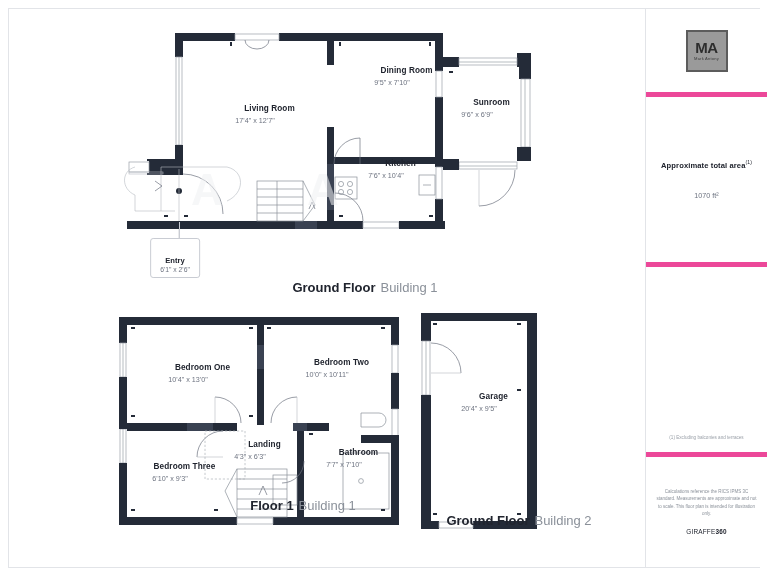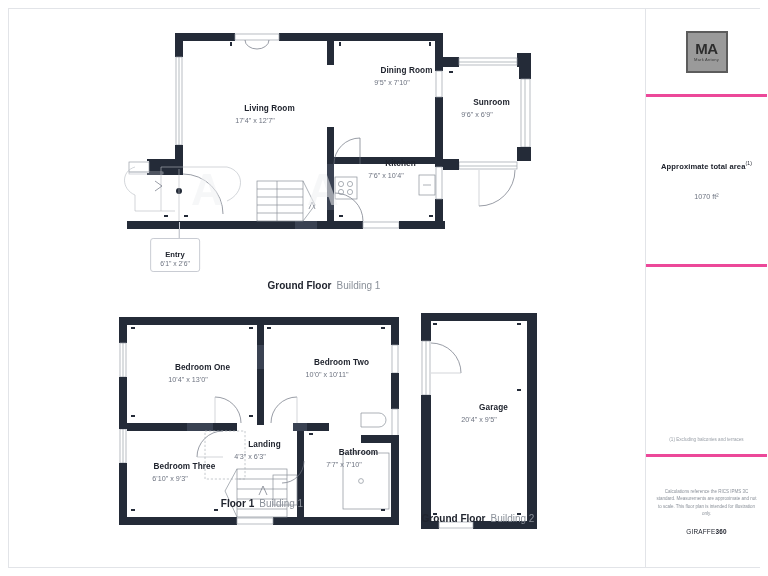--- a/index.html
+++ b/index.html
@@ -60,52 +60,53 @@
     display: block;
     margin-top: 1.5px;
   }
 
   
   .callout {
     position: absolute;
     border: 1px solid #c9ccd3;
     border-radius: 3px;
     background: #fff;
-    padding: 11px 9px 4px;
+    padding: 17px 9px 4px;
     text-align: center;
     white-space: nowrap;
     transform: translateX(-50%);
   }
   .callout .rname { font-size: 7.6px; font-weight: bold; color: #20242e; display: block; }
   .callout .rdim { font-size: 6.8px; color: #6d7380; display: block; margin-top: 1px; }
   .callout-stem {
     position: absolute;
     width: 1px;
     background: #c9ccd3;
   }
 
   
   .caption {
     position: absolute;
     white-space: nowrap;
     transform: translateX(-50%);
-    font-size: 10px;
+    font-size: 13px;
+    margin-left: 41px;
   }
   .caption .cap-floor { font-weight: bold; color: #20242e; }
   .caption .cap-bldg { color: #8a9099; margin-left: 5px; }
 
   
   .side-panel {
     position: absolute;
     left: 646px; top: 9px;
     width: 121px; height: 558px;
     background: #fff;
   }
   .sp-row {
-    border-bottom: 3px solid #ec4899;
+    border-bottom: 5px solid #ec4899;
     position: relative;
   }
   .sp-logo-cell {
     height: 88px;
     display: flex; align-items: center; justify-content: center;
   }
   .logo-tile {
     width: 42px; height: 42px;
     background: #9a9a9a;
     border: 2px solid #5c5c5c;
@@ -467,21 +468,21 @@
 
   <div class="room" style="left:344px; top:448px;">
     <span class="rname">Bathroom</span>
     <span class="rdim">7'7" x 7'10"</span>
   </div>
 
   <div class="caption" style="left:262px; top:498px;">
     <span class="cap-floor">Floor 1</span><span class="cap-bldg">Building 1</span>
   </div>
 
-  <div class="room" style="left:479px; top:403px;">
+  <div class="room" style="left:479px; top:392px;">
     <span class="rname">Garage</span>
     <span class="rdim">20'4" x 9'5"</span>
   </div>
 
   <div class="caption" style="left:478px; top:513px;">
     <span class="cap-floor">Ground Floor</span><span class="cap-bldg">Building 2</span>
   </div>
 
   <div class="side-panel">
 

